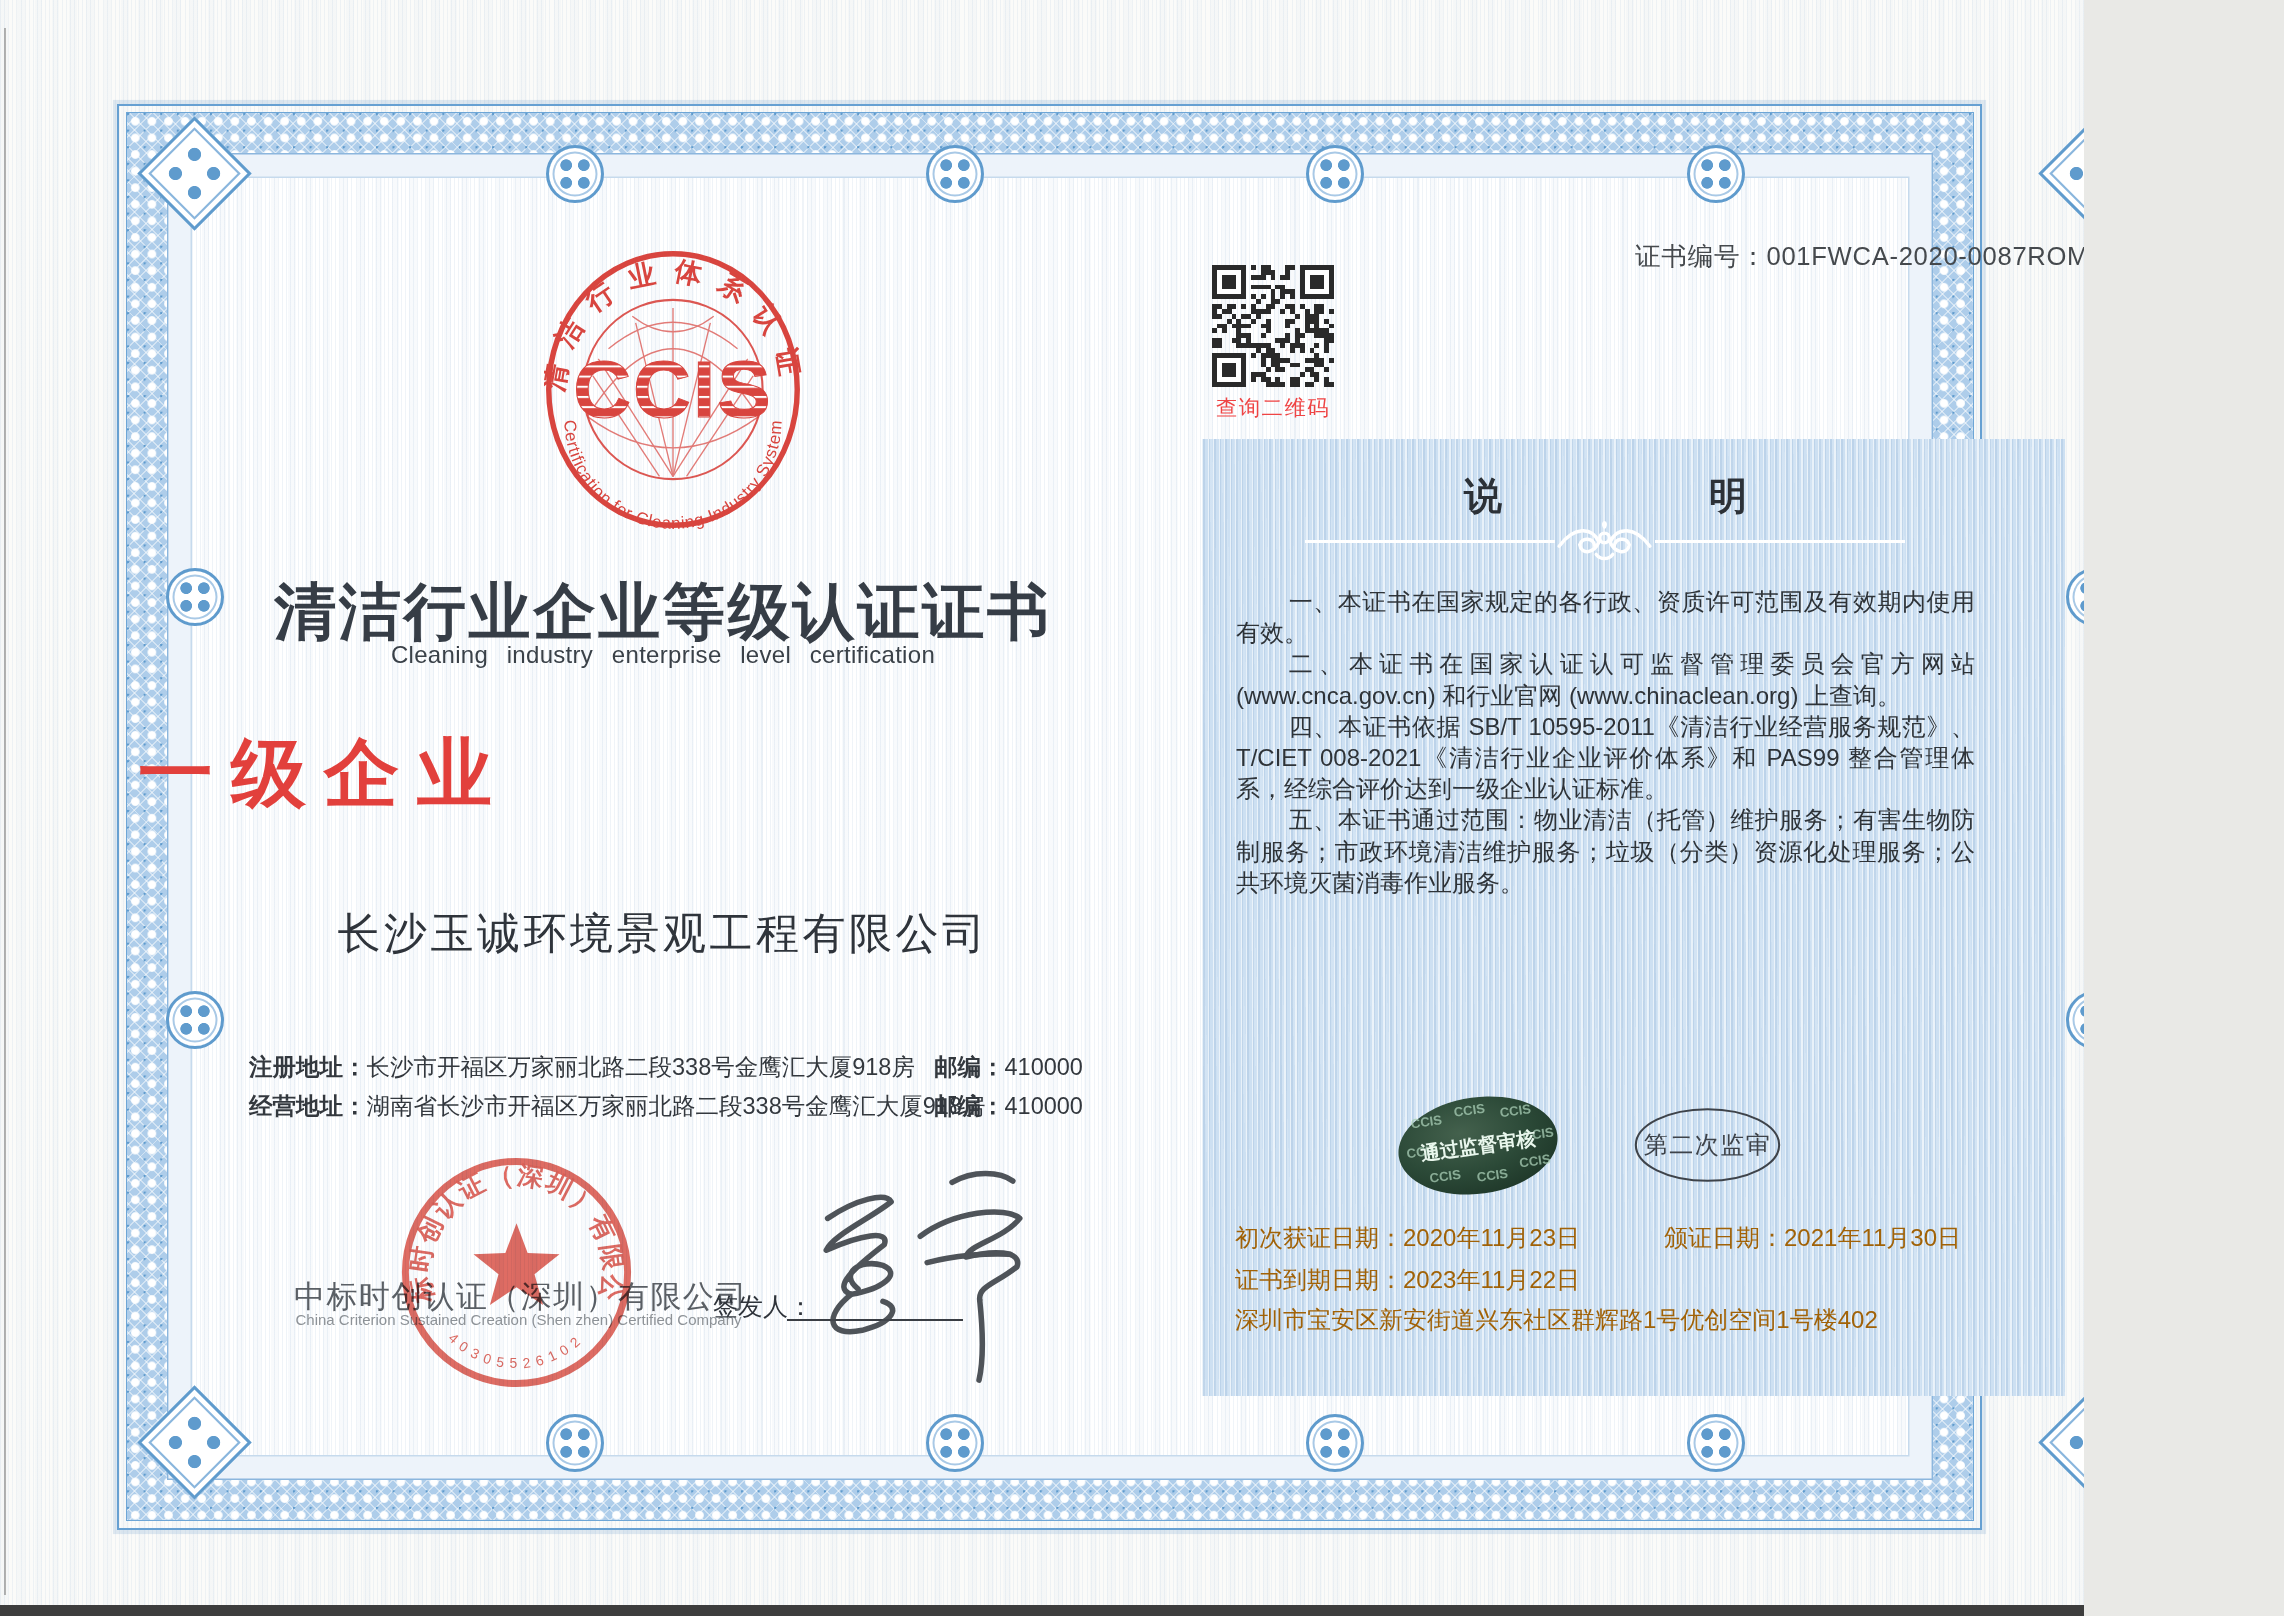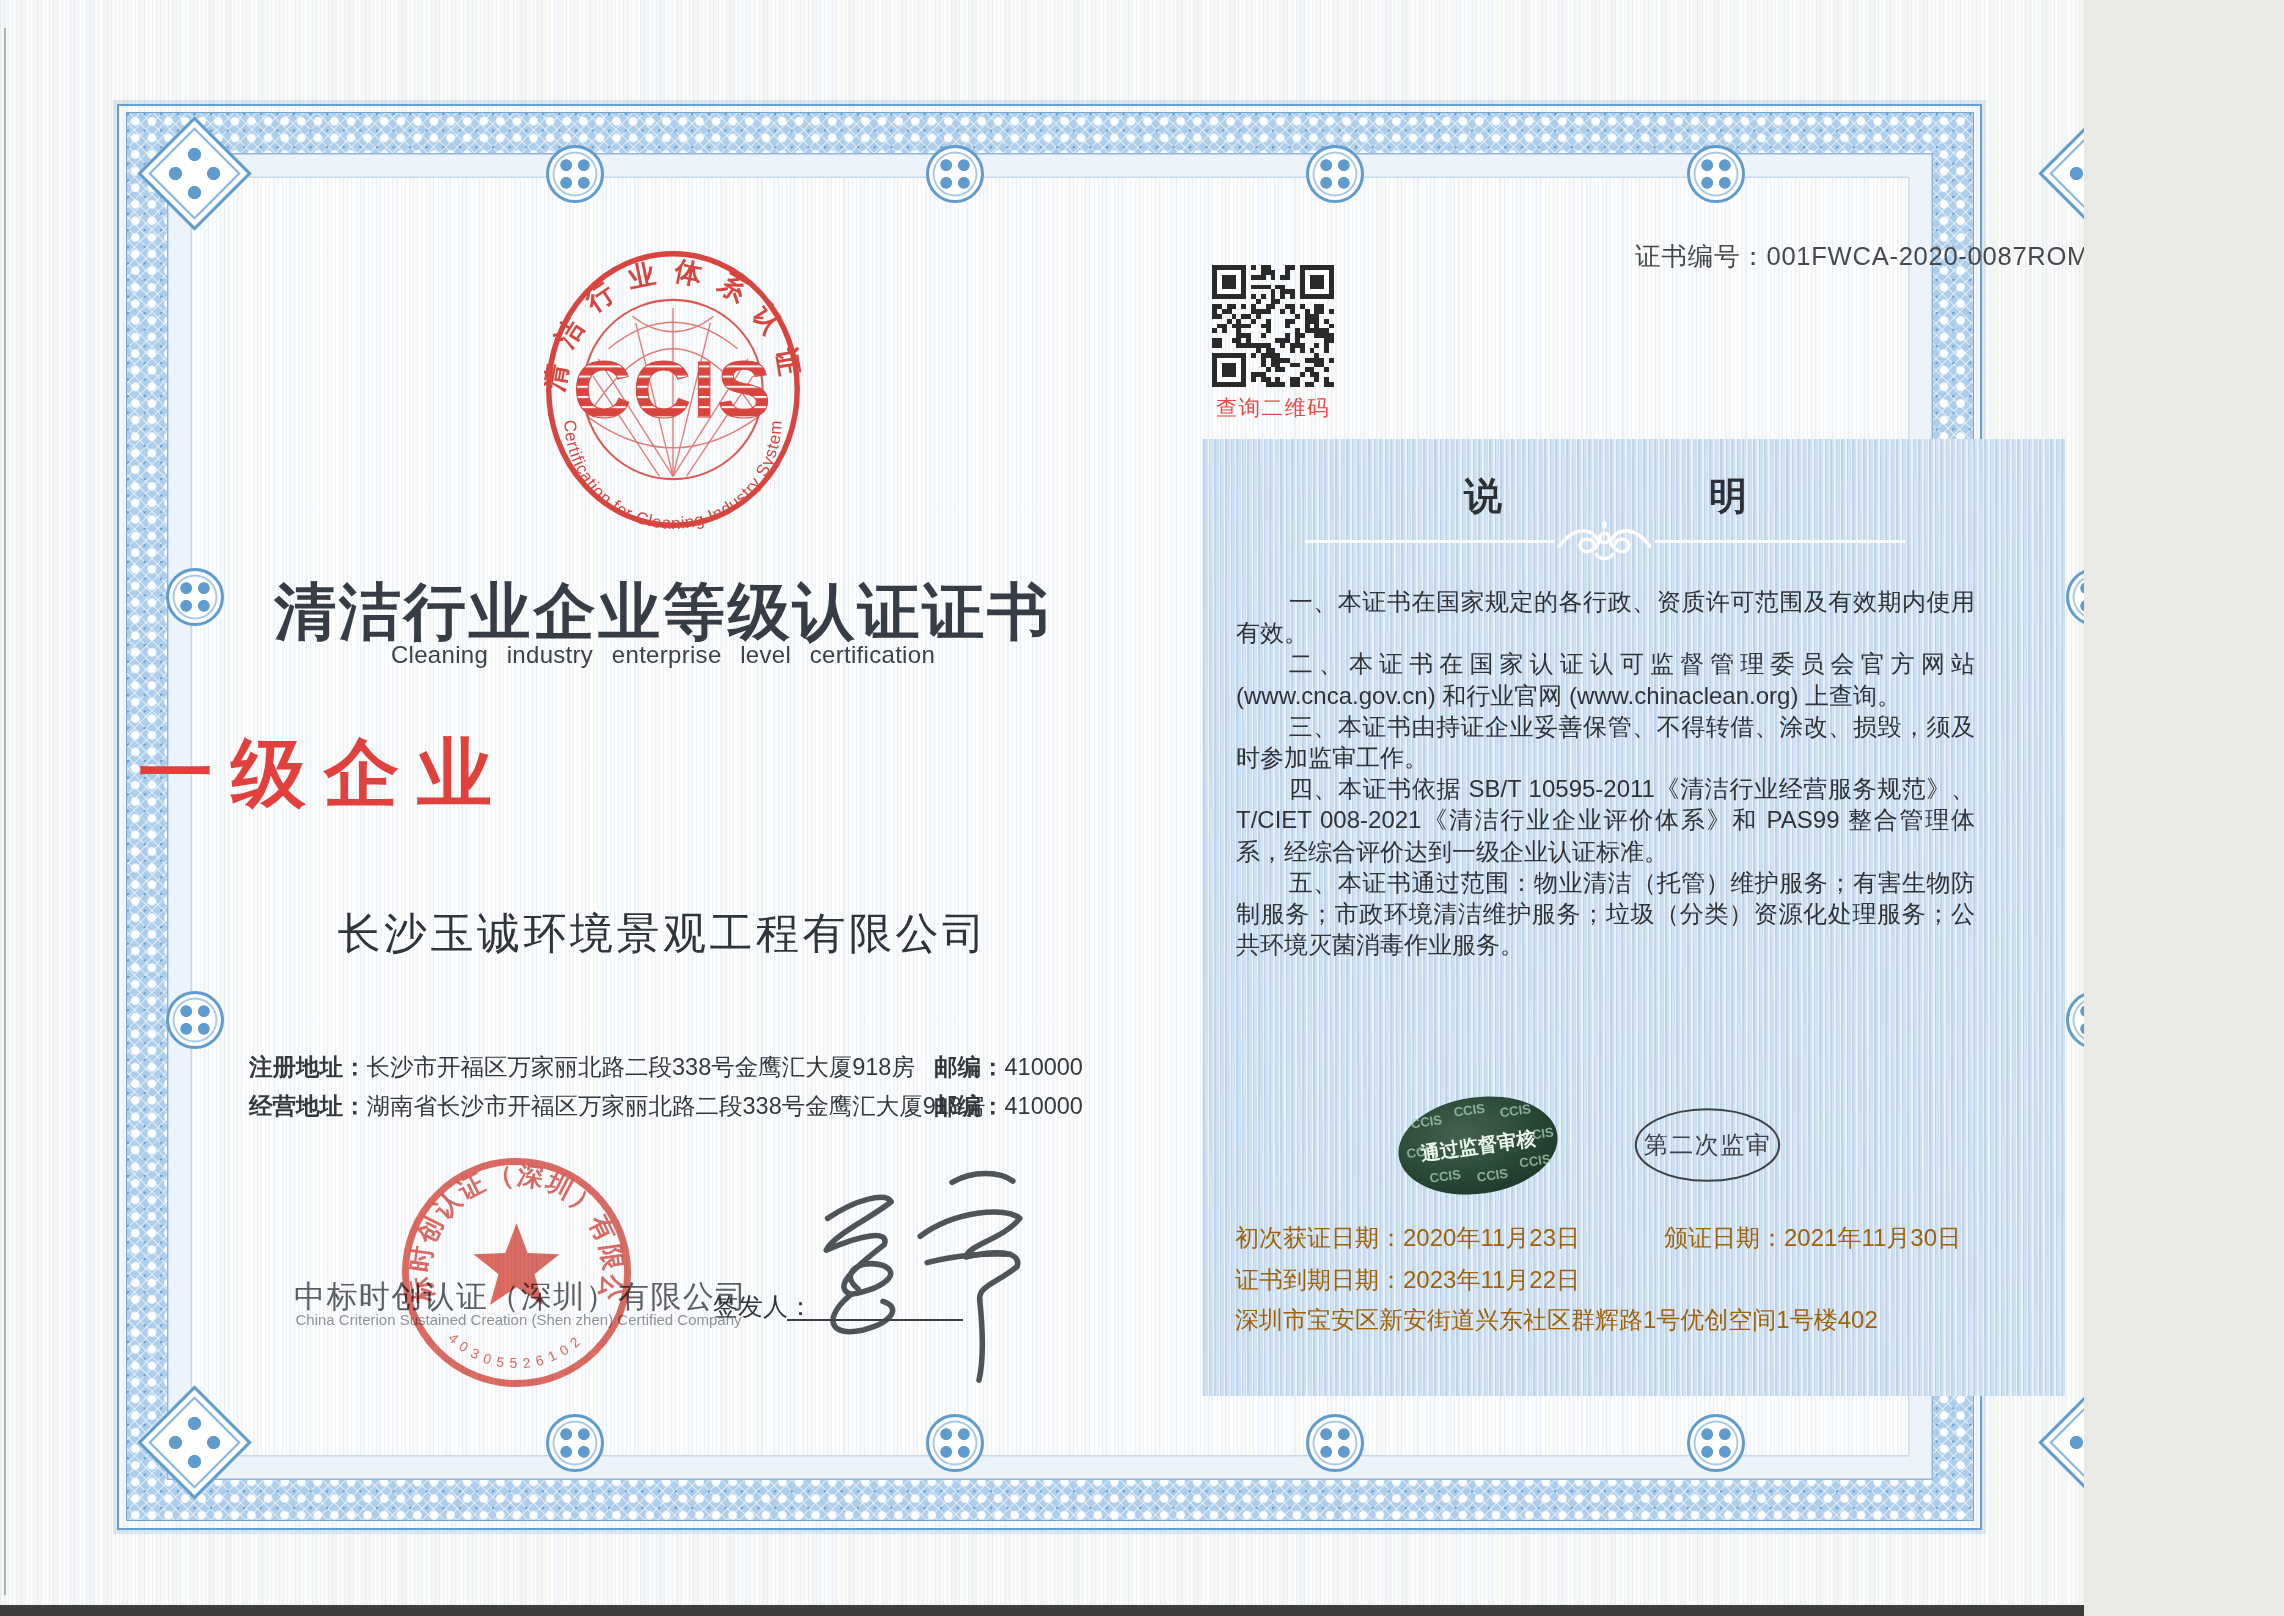--- a/index.html
+++ b/index.html
@@ -465,21 +465,20 @@
         <circle cx="72" cy="30" r="7"></circle>
         <path d="M72,14 C68,6 76,6 72,14"></path>
         <path d="M60,54 C66,62 78,62 84,54"></path>
       </g>
     </svg>
   </div>
 
   <div class="notes" data-name="explanation-text">
     <p data-name="note-item-1">一、本证书在国家规定的各行政、资质许可范围及有效期内使用有效。</p>
     <p data-name="note-item-2">二、本证书在国家认证认可监督管理委员会官方网站 (www.cnca.gov.cn) 和行业官网 (www.chinaclean.org) 上查询。</p>
-    <p data-name="note-item-3">三、本证书由持证企业妥善保管、不得转借、涂改、损毁，须及时参加监审工作。</p>
     <p data-name="note-item-4">四、本证书依据 SB/T 10595-2011《清洁行业经营服务规范》、T/CIET 008-2021《清洁行业企业评价体系》和 PAS99 整合管理体系，经综合评价达到一级企业认证标准。</p>
     <p data-name="note-item-5">五、本证书通过范围：物业清洁（托管）维护服务；有害生物防制服务；市政环境清洁维护服务；垃圾（分类）资源化处理服务；公共环境灭菌消毒作业服务。</p>
   </div>
 
   <div class="holo-wrap" data-name="holographic-audit-sticker">
     <svg viewBox="-126 -79 252 158" width="174" height="109" data-name="holo-sticker-icon">
       <defs>
         <radialGradient id="holograd" cx="40%" cy="35%" r="75%">
           <stop offset="0%" stop-color="#44614d"></stop>
           <stop offset="55%" stop-color="#2c4a38"></stop>

